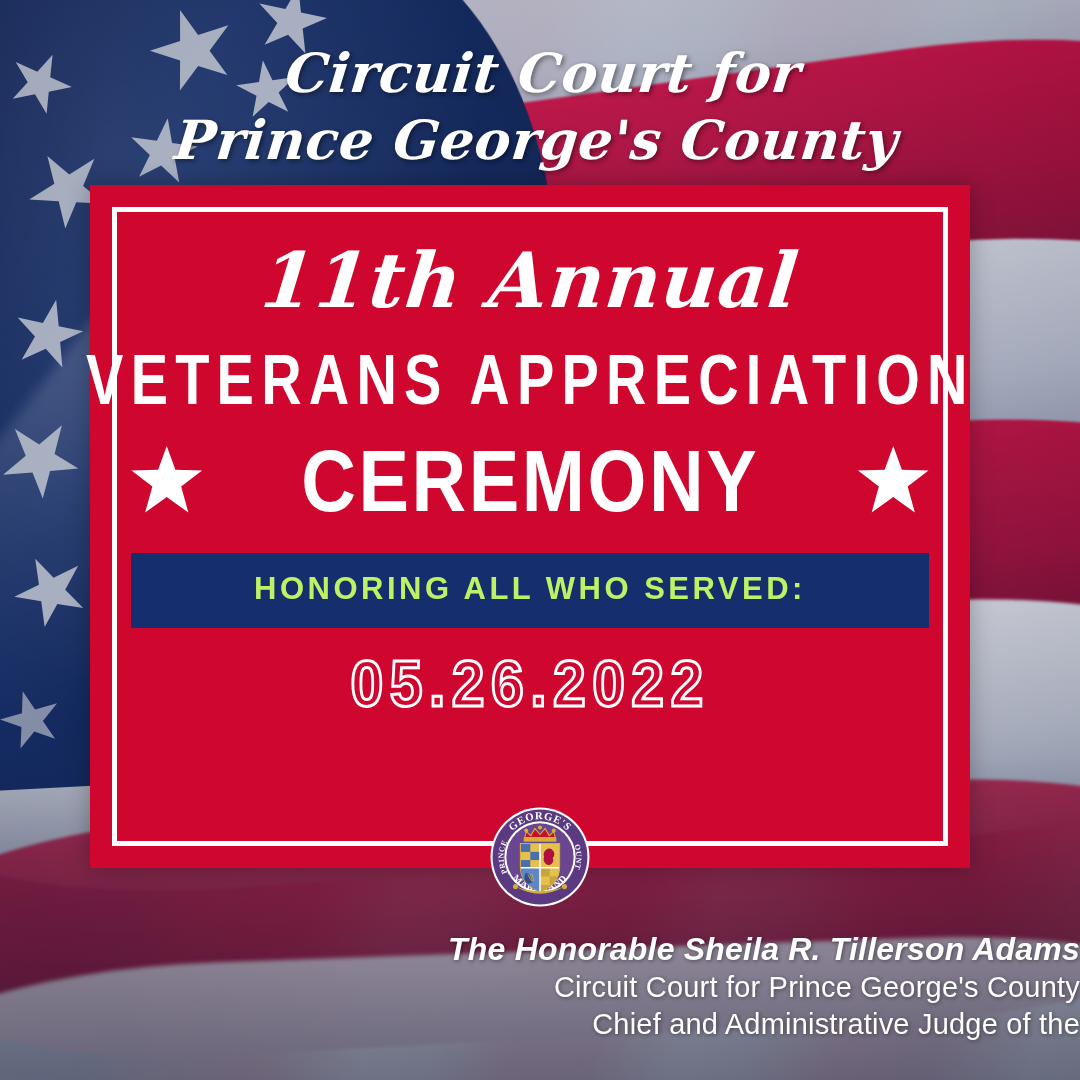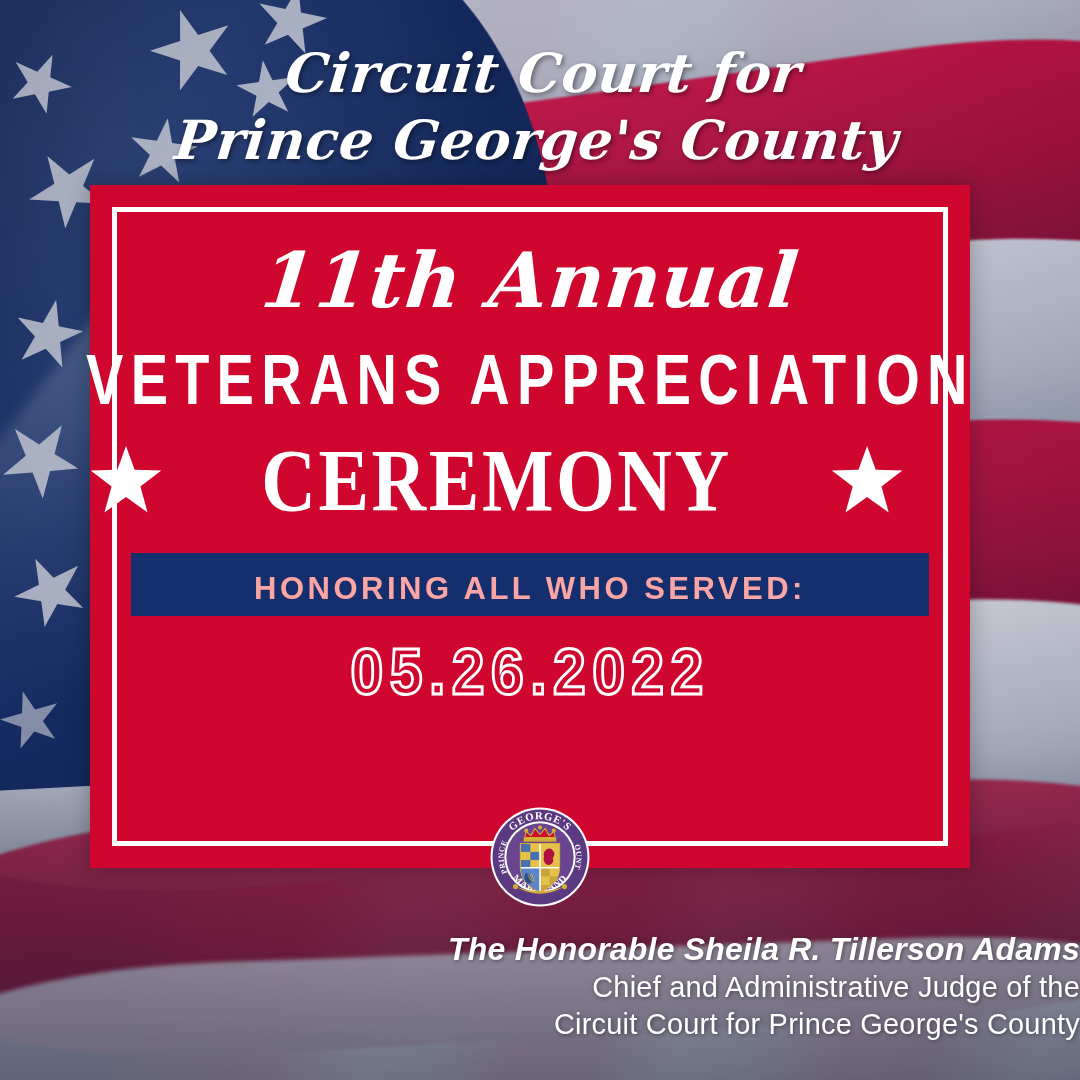--- a/index.html
+++ b/index.html
@@ -204,23 +204,23 @@
     line-height: 1;
     letter-spacing: 9px;
     transform: scaleX(0.80);
     white-space: nowrap;
   }
 
   .ceremony-row {
     margin-top: 22px;
     display: flex;
     align-items: center;
+    justify-content: center;
     width: 100%;
     gap: 61px;
-    font-family: Liberation Serif, serif;
   }
   .star-deco {
     width: 72px;
     height: 70px;
     background: #ffffff;
     clip-path: polygon(50% 0%, 62% 34%, 99% 35%, 70% 58%, 80% 95%, 50% 73%, 20% 95%, 30% 58%, 1% 35%, 38% 34%);
     flex: 0 0 auto;
   }
   .ceremony {
     color: #ffffff;
@@ -229,23 +229,23 @@
     line-height: 1;
     letter-spacing: 3px;
     transform: scaleX(0.86);
     white-space: nowrap;
   }
 
   .blue-banner {
     margin-top: 28px;
     width: 798px;
     background: #142e6e;
-    padding: 16px 0 6px;
+    padding: 16px 0 18px;
     text-align: center;
-    color: #fca5a5;
+    color: #bef264;
   }
   .blue-banner .bl {
     display: block;
     font-weight: bold;
     font-size: 31px;
     line-height: 1.32;
     letter-spacing: 3.5px;
     white-space: nowrap;
   }
 
@@ -424,17 +424,17 @@
       </g>
 
       <path d="M52,158 Q100,186 148,158 Q100,176 52,158 Z" fill="#d4af37"></path>
       <circle cx="52" cy="158" r="5" fill="#d4af37"></circle>
       <circle cx="148" cy="158" r="5" fill="#d4af37"></circle>
     </svg>
   </div>
 
   <div class="credit">
     <span class="judge-name">The Honorable Sheila R. Tillerson Adams</span>
+    <span class="role-line">Circuit Court for Prince George's County</span>
     <span class="role-line">Chief and Administrative Judge of the</span>
-    <span class="role-line">Circuit Court for Prince George's County</span>
   </div>
 
 </div>
 
 </body></html>

